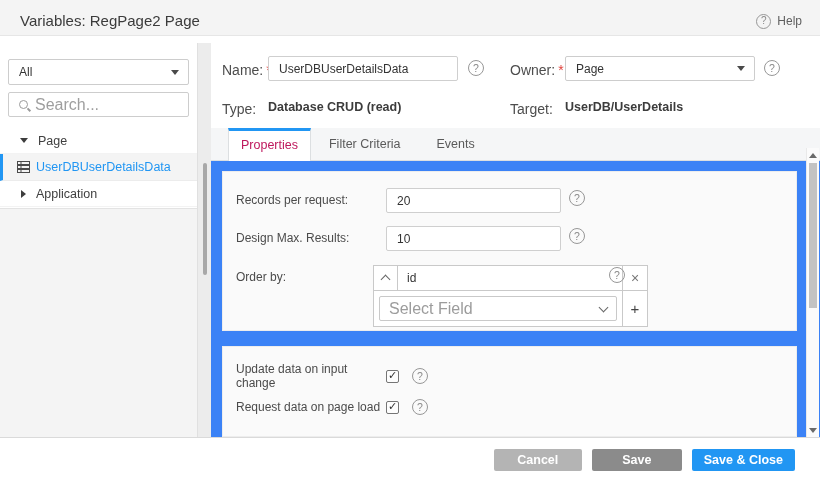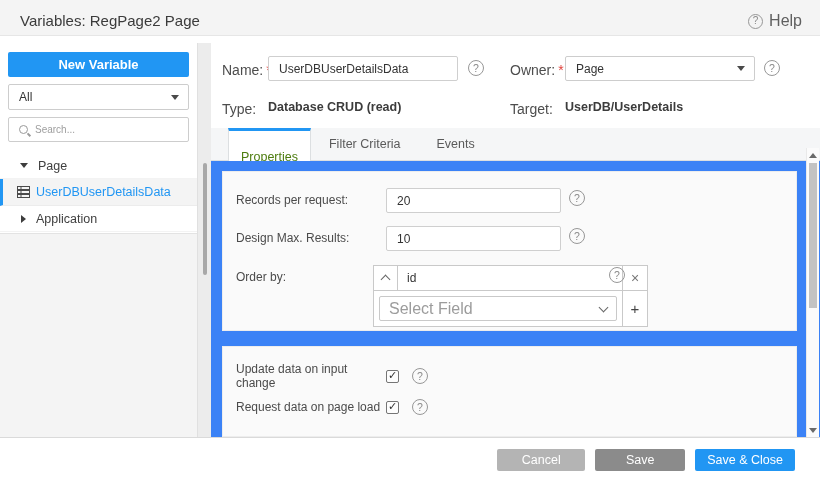--- a/index.html
+++ b/index.html
@@ -6,21 +6,21 @@
   html,body { background:#fff; }
   body { font-family:"Liberation Sans","DejaVu Sans",sans-serif; }
   .app { position:relative; width:820px; height:486px; background:#fff; overflow:hidden;
          font-family:"Liberation Sans","DejaVu Sans",sans-serif; }
 
   
   .titlebar { position:absolute; left:0; top:0; width:820px; height:36px;
               background:#f4f4f4; border-bottom:1px solid #e6e6e6; }
   .title { position:absolute; left:20px; top:0; line-height:42px; font-size:15px; color:#3b3b3b; }
   .helpwrap { position:absolute; right:18px; top:0; height:42px; display:flex; align-items:center; gap:6px; cursor:pointer; }
-  .helpwrap .hlabel { font-size:16px; color:#5f5f5f; }
+  .helpwrap .hlabel { font-size:12px; color:#5f5f5f; }
 
   
   .qicon { display:flex; align-items:center; justify-content:center; width:16px; height:16px;
            border:1px solid #979797; border-radius:50%; color:#8a8a8a; font-size:10.5px;
            line-height:1; background:transparent; }
   .qicon.sm { width:15px; height:15px; font-size:10px; }
 
   
   .sidebar { position:absolute; left:0; top:43px; width:197px; height:394px; background:#f4f4f4; }
   .sidebar-inner { background:#fff; border-bottom:1px solid #e3e3e3; padding-top:9px; padding-bottom:1px; }
@@ -32,21 +32,21 @@
                 padding:0 9px 0 10px; cursor:pointer; }
   .select-box .sel-text { flex:1; font-size:12px; color:#333; }
   .tri-down { width:0; height:0; border-left:4px solid transparent; border-right:4px solid transparent;
               border-top:5px solid #4a4a4a; }
   .search-box { position:relative; margin:7px 8px 0; width:181px; height:25px; background:#fff;
                 border:1px solid #cdcdcd; border-radius:2px; }
   .mag { position:absolute; left:10px; top:7px; width:9px; height:9px; border:1.5px solid #9a9a9a; border-radius:50%; }
   .mag::after { content:""; position:absolute; width:1.5px; height:4px; background:#9a9a9a;
                 transform:rotate(-45deg); left:8px; top:7px; }
   .search-input { position:absolute; left:26px; top:1px; width:150px; height:21px; border:none; outline:none;
-                  font-size:10px; color:#333; background:transparent;
+                  font-size:16px; color:#333; background:transparent;
                   font-family:"Liberation Sans","DejaVu Sans",sans-serif; }
   .search-input::placeholder { color:#9e9e9e; }
   .tree { margin-top:11px; }
   .tree-row { position:relative; height:26px; display:flex; align-items:center; padding-left:20px;
               border-bottom:1px solid #f3f3f3; cursor:pointer; background:#fff; }
   .tree-row .caret-down { width:0; height:0; border-left:4px solid transparent; border-right:4px solid transparent;
                           border-top:5px solid #3d3d3d; margin-right:10px; }
   .tree-row .caret-right { width:0; height:0; border-top:4px solid transparent; border-bottom:4px solid transparent;
                            border-left:5px solid #3d3d3d; margin-right:10px; margin-left:1px; }
   .tree-label { font-size:12.5px; color:#404040; }
@@ -79,21 +79,21 @@
   #type-label  { left:11px;  top:58px; }
   #type-value  { left:57px;  top:57px; }
   #target-label{ left:299px; top:58px; }
   #target-value{ left:354px; top:57px; }
 
   
   .tabbar { position:absolute; left:0; top:85px; width:609px; height:33px; background:#f5f6f7;
             border-bottom:1px solid #dcdfe1; display:flex; padding-left:17px; }
   .tab { font-size:12.5px; color:#5a5a5a; line-height:32px; padding:0 18px; cursor:pointer; }
   .tab.active { background:#fff; border:1px solid #dcdfe1; border-bottom:none; border-top:3px solid #2196f3;
-                line-height:28px; margin-bottom:-1px; color:#4d7c0f; padding:12px 12px; }
+                line-height:28px; margin-bottom:-1px; color:#be185d; padding:0 12px; }
 
   
   .content { position:absolute; left:0; top:118px; width:609px; height:276px; background:#3b82f6; }
   .group { position:absolute; left:11px; width:575px; background:#fafafa; border:1px solid #ededed; }
   .group1 { top:10px; height:160px; }
   .group2 { top:185px; height:91px; }
   .g-label { position:absolute; font-size:12px; color:#4b4b4b; white-space:nowrap; }
 
   #records-label { left:13px; top:21px; }
   #records-input { left:163px; top:16px; width:175px; }
@@ -133,42 +133,41 @@
              border-left:1px solid #e9e9e9; }
   .arr { position:absolute; left:2px; width:0; height:0; border-left:4px solid transparent; border-right:4px solid transparent; }
   .arr.up { top:5px; border-bottom:5px solid #6a6a6a; }
   .arr.down { bottom:5px; border-top:5px solid #6a6a6a; }
   .vthumb { position:absolute; left:2px; top:15px; width:8px; height:145px; background:#c3c3c3; }
 
   
   .footer { position:absolute; left:0; top:437px; width:820px; height:49px; background:#fff;
             border-top:1px solid #dadada; display:flex; justify-content:flex-end; align-items:flex-start;
             padding:11px 25px 0 0; gap:10px; }
-  .btn { height:22px; border:none; border-radius:2px; color:#fff; font-size:12.5px; font-weight:400;
+  .btn { height:22px; border:none; border-radius:2px; color:#fff; font-size:12.5px; font-weight:700;
          padding:0 12px; cursor:pointer; font-family:"Liberation Sans","DejaVu Sans",sans-serif; }
   .btn.gray-light { background:#b4b4b4; min-width:88px; }
   .btn.gray-dark  { background:#8b8b8b; min-width:90px; }
   .btn.blue       { background:#2196f3; min-width:80px; }
 </style>
 </head>
 <body>
 
 <div class="app">
 
   <header class="titlebar">
     <div class="title">Variables: RegPage2 Page</div>
     <div class="helpwrap">
       <span class="qicon sm">?</span>
       <span class="hlabel">Help</span>
     </div>
   </header>
 
   <aside class="sidebar">
     <div class="sidebar-inner">
-      <button class="btn-new">New Variable</button>
       <div class="select-box">
         <span class="sel-text">All</span>
         <span class="tri-down"></span>
       </div>
       <div class="search-box">
         <span class="mag"></span>
         <input class="search-input" placeholder="Search..." style="">
       </div>
       <div class="tree">
         <div class="tree-row">

